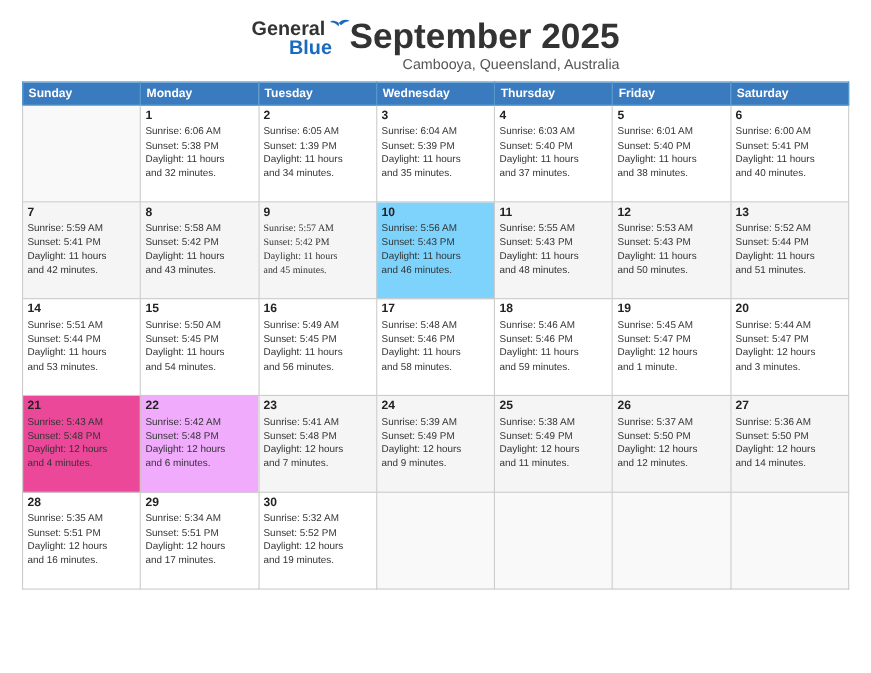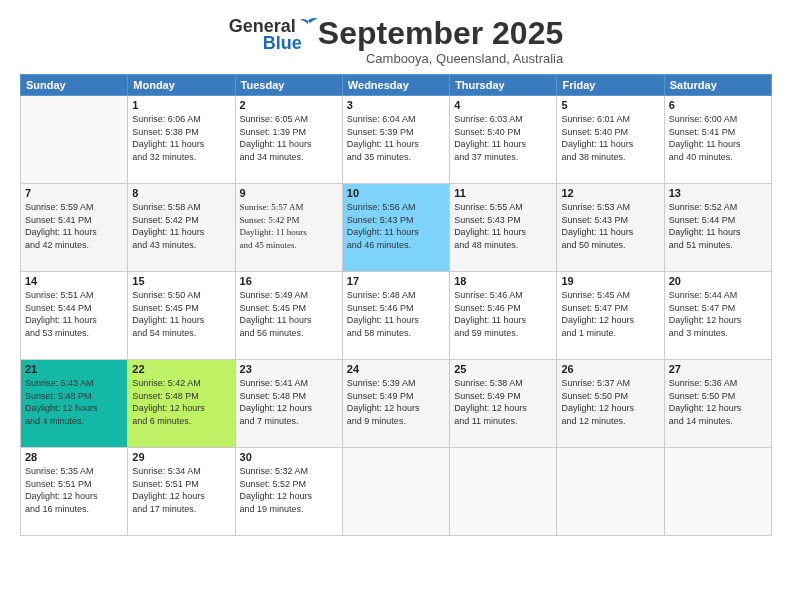--- a/index.html
+++ b/index.html
@@ -256,28 +256,28 @@
           </td>
           <td>
             <span class="day-num">20</span>
             <div class="day-info" style="white-space: pre-line;">Sunrise: 5:44 AM
 Sunset: 5:47 PM
 Daylight: 12 hours
 and 3 minutes.</div>
           </td>
         </tr>
         <tr>
-          <td style="background-color: #14b8a6;">
+          <td style="background-color: #ec4899;">
             <span class="day-num">21</span>
             <div class="day-info" style="white-space: pre-line;">Sunrise: 5:43 AM
 Sunset: 5:48 PM
 Daylight: 12 hours
 and 4 minutes.</div>
           </td>
-          <td style="background-color: #bef264;">
+          <td style="background-color: #f0abfc;">
             <span class="day-num">22</span>
             <div class="day-info" style="white-space: pre-line;">Sunrise: 5:42 AM
 Sunset: 5:48 PM
 Daylight: 12 hours
 and 6 minutes.</div>
           </td>
           <td style="background-color: rgb(245, 245, 245);">
             <span class="day-num">23</span>
             <div class="day-info" style="white-space: pre-line;">Sunrise: 5:41 AM
 Sunset: 5:48 PM

